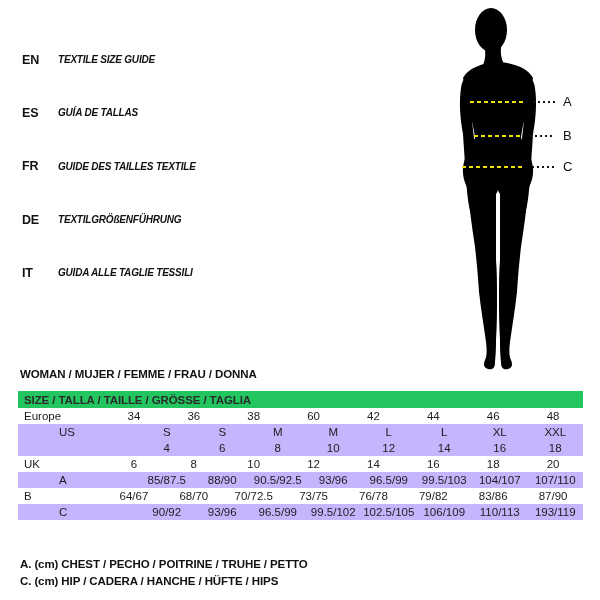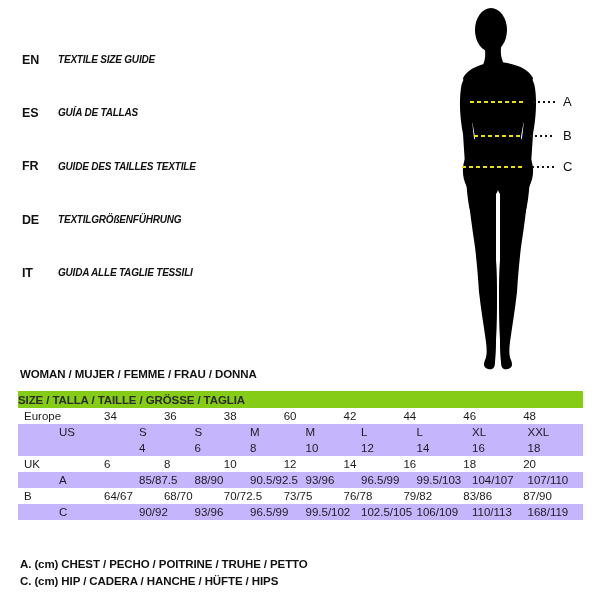--- a/index.html
+++ b/index.html
@@ -21,26 +21,26 @@
   .black-dot{position:absolute;height:2px;
     background:repeating-linear-gradient(90deg,#161616 0 2px,transparent 2px 5px);}
   .measure-label{position:absolute;font-size:13px;line-height:16px;color:#111;}
 
   
   .section-title{position:absolute;left:20px;top:368px;font-size:11.5px;font-weight:bold;
     letter-spacing:-0.1px;white-space:nowrap;}
 
   
   .size-table{position:absolute;left:18px;top:391px;width:565px;font-size:11.5px;}
-  .thead{height:17px;background:#84cc16;display:flex;align-items:center;
+  .thead{height:17px;background:#22c55e;display:flex;align-items:center;padding-left:6px;
     box-sizing:border-box;font-weight:bold;color:#2b2b2b;letter-spacing:-0.1px;}
   .trow{display:flex;height:16px;align-items:center;box-sizing:border-box;}
   .trow.shade{background:#c4b5fd;padding-left:35px;}
   .tlabel{width:86px;padding-left:6px;box-sizing:border-box;color:#1c1c1c;}
-  .tcell{flex:1;text-align:left;color:#1c1c1c;white-space:nowrap;}
+  .tcell{flex:1;text-align:center;color:#1c1c1c;white-space:nowrap;}
 
   
   .legend-block{position:absolute;left:20px;top:543px;margin-top:12px;}
   .legend-line{height:17.3px;display:flex;align-items:center;font-size:11.5px;font-weight:bold;
     letter-spacing:-0.1px;white-space:nowrap;}
 </style>
 </head>
 <body>
 
 <div id="page">
@@ -232,21 +232,21 @@
 
     <div class="trow shade">
       <div class="tlabel">C</div>
       <div class="tcell">90/92</div>
       <div class="tcell">93/96</div>
       <div class="tcell">96.5/99</div>
       <div class="tcell">99.5/102</div>
       <div class="tcell">102.5/105</div>
       <div class="tcell">106/109</div>
       <div class="tcell">110/113</div>
-      <div class="tcell">168/119</div>
+      <div class="tcell">193/119</div>
     </div>
   </div>
 
   <div class="legend-block">
     <div class="legend-line">A. (cm) CHEST / PECHO / POITRINE / TRUHE / PETTO</div>
     <div class="legend-line">C. (cm) HIP / CADERA / HANCHE / HÜFTE / HIPS</div>
   </div>
 
 </div>
 

